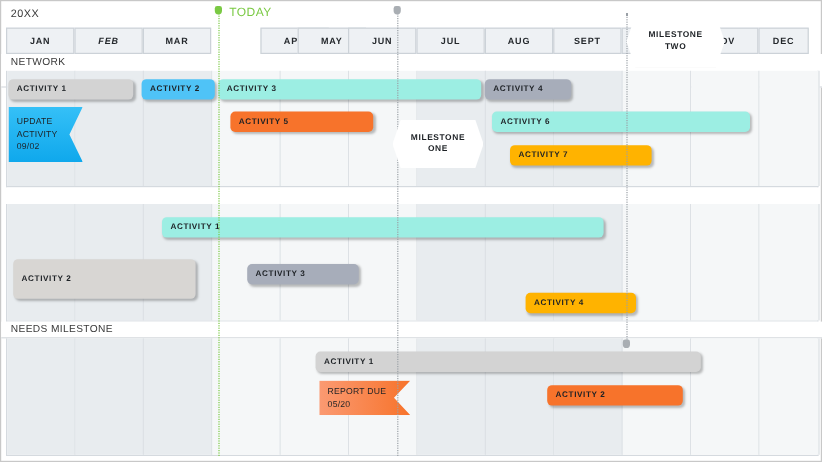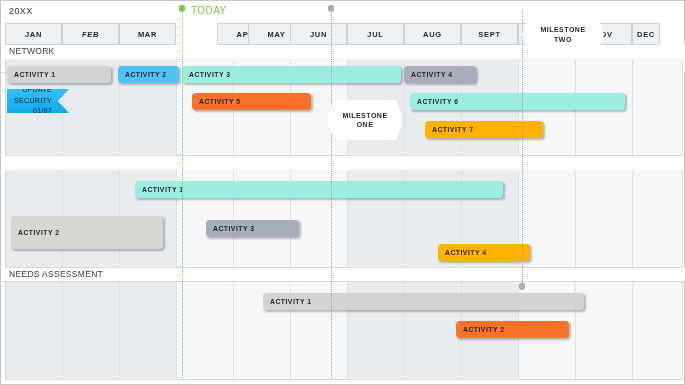--- a/index.html
+++ b/index.html
@@ -81,21 +81,21 @@
     <div class="mcell" style="left:61px;width:57px;font-style:italic;">FEB</div>
     <div class="mcell" style="left:118px;width:57px;">MAR</div>
     <div class="mcell" style="left:175px;width:57px;margin-left:41px;">APR</div>
     <div class="mcell" style="left:232px;width:57px;margin-left:15px;">MAY</div>
     <div class="mcell" style="left:289px;width:57px;">JUN</div>
     <div class="mcell" style="left:346px;width:57px;">JUL</div>
     <div class="mcell" style="left:403px;width:57px;">AUG</div>
     <div class="mcell" style="left:460px;width:57px;">SEPT</div>
     <div class="mcell" style="left:517px;width:57px;">OCT</div>
     <div class="mcell" style="left:574px;width:57px;">NOV</div>
-    <div class="mcell" style="left:631px;width:28px;">DEC</div>
+    <div class="mcell" style="left:631px;width:42px;">DEC</div>
   </div>
 
   <div class="sec-label" style="top:44px;height:28px;">
     <span>NETWORK</span>
   </div>
 
   <div class="band" style="top:58px;height:97px;width:677px;">
     <div class="col dark" style="left:0px;width:57px;"></div>
     <div class="col dark" style="left:57px;width:57px;"></div>
     <div class="col dark" style="left:114px;width:57px;"></div>
@@ -127,26 +127,26 @@
     <span class="lbl">ACTIVITY 5</span>
   </div>
   <div class="bar" style="left:409px;top:92px;width:215px;background:#9ceee3;">
     <span class="lbl">ACTIVITY 6</span>
   </div>
 
   <div class="bar" style="left:424px;top:120px;width:118px;background:#ffb300;">
     <span class="lbl">ACTIVITY 7</span>
   </div>
 
-  <div class="flag" style="left:6px;top:88px;width:62px;height:24px;
-       background:linear-gradient(180deg,#35c0f7 0%,#0fa8ec 100%);text-align:right;">
+  <div class="flag" style="left:6px;top:88px;width:62px;height:46px;
+       background:linear-gradient(180deg,#35c0f7 0%,#0fa8ec 100%);">
     <div>
       <div class="lbl">UPDATE</div>
-      <div class="lbl">SECURITY</div>
-      <div class="lbl">01/07</div>
+      <div class="lbl">ACTIVITY</div>
+      <div class="lbl">09/02</div>
     </div>
   </div>
 
   <div class="milestone" style="left:326px;top:99px;width:76px;height:40px;">
     <div>
       <div class="lbl">MILESTONE</div>
       <div class="lbl">ONE</div>
     </div>
   </div>
 
@@ -173,21 +173,21 @@
     <span class="lbl">ACTIVITY 2</span>
   </div>
   <div class="bar" style="left:205px;top:219px;width:93px;background:#a7adba;">
     <span class="lbl">ACTIVITY 3</span>
   </div>
   <div class="bar" style="left:437px;top:243px;width:92px;background:#ffb300;">
     <span class="lbl">ACTIVITY 4</span>
   </div>
 
   <div class="sec-label" style="top:267px;height:14px;">
-    <span>NEEDS ASSESSMENT</span>
+    <span>NEEDS MILESTONE</span>
   </div>
 
   <div class="band" style="top:281px;height:98px;width:677px;">
     <div class="col dark" style="left:0px;width:57px;"></div>
     <div class="col dark" style="left:57px;width:57px;"></div>
     <div class="col dark" style="left:114px;width:57px;"></div>
     <div class="col light" style="left:171px;width:57px;"></div>
     <div class="col light" style="left:228px;width:57px;"></div>
     <div class="col light" style="left:285px;width:57px;"></div>
     <div class="col dark" style="left:342px;width:57px;"></div>
@@ -198,20 +198,27 @@
     <div class="col light" style="left:627px;width:50px;"></div>
   </div>
 
   <div class="bar" style="left:262px;top:292px;width:321px;background:#d3d3d3;">
     <span class="lbl">ACTIVITY 1</span>
   </div>
   <div class="bar" style="left:455px;top:320px;width:113px;background:#f7732b;">
     <span class="lbl">ACTIVITY 2</span>
   </div>
 
+  <div class="flag" style="left:265px;top:316px;width:76px;height:29px;
+       background:linear-gradient(90deg,#fb9a72 0%,#f7732b 100%);">
+    <div>
+      <div class="lbl">REPORT DUE</div>
+      <div class="lbl">05/20</div>
+    </div>
+  </div>
 
   <div class="vdot" style="left:178px;top:4px;"></div>
   <div class="vmark" style="left:181px;top:10px;height:369px;"></div>
 
   <div class="vdot grey" style="left:327px;top:4px;"></div>
   <div class="vmark grey" style="left:330px;top:10px;height:369px;"></div>
 
   <div class="vdot grey" style="left:518px;top:282px;"></div>
   <div class="vmark grey" style="left:521px;top:10px;height:278px;"></div>
 

